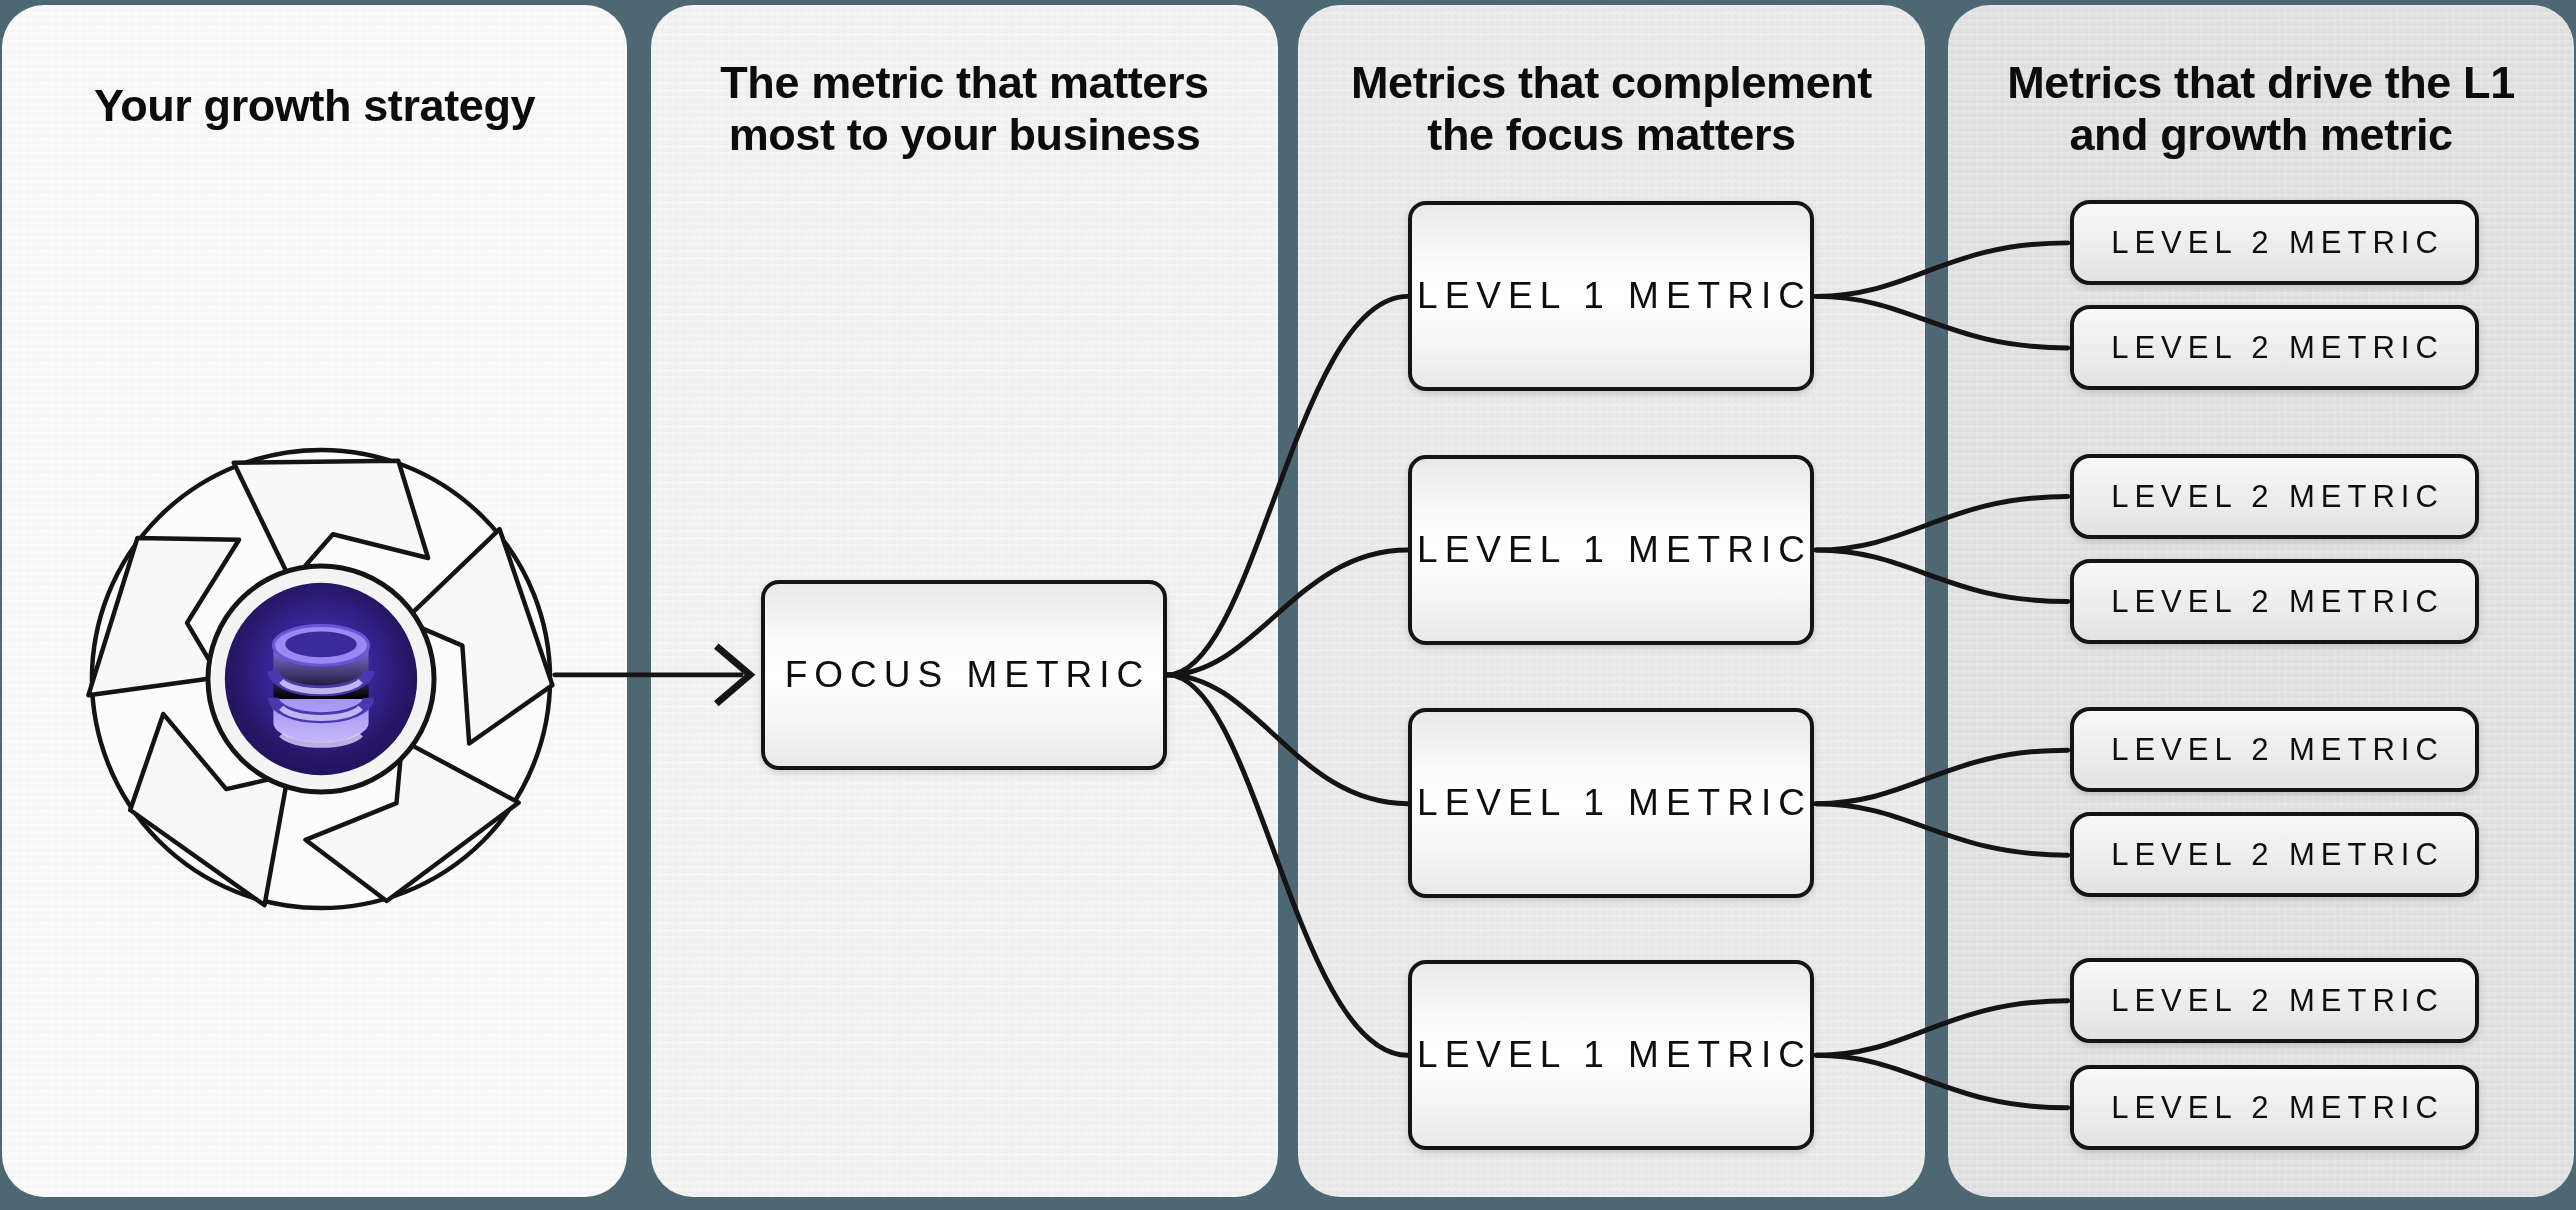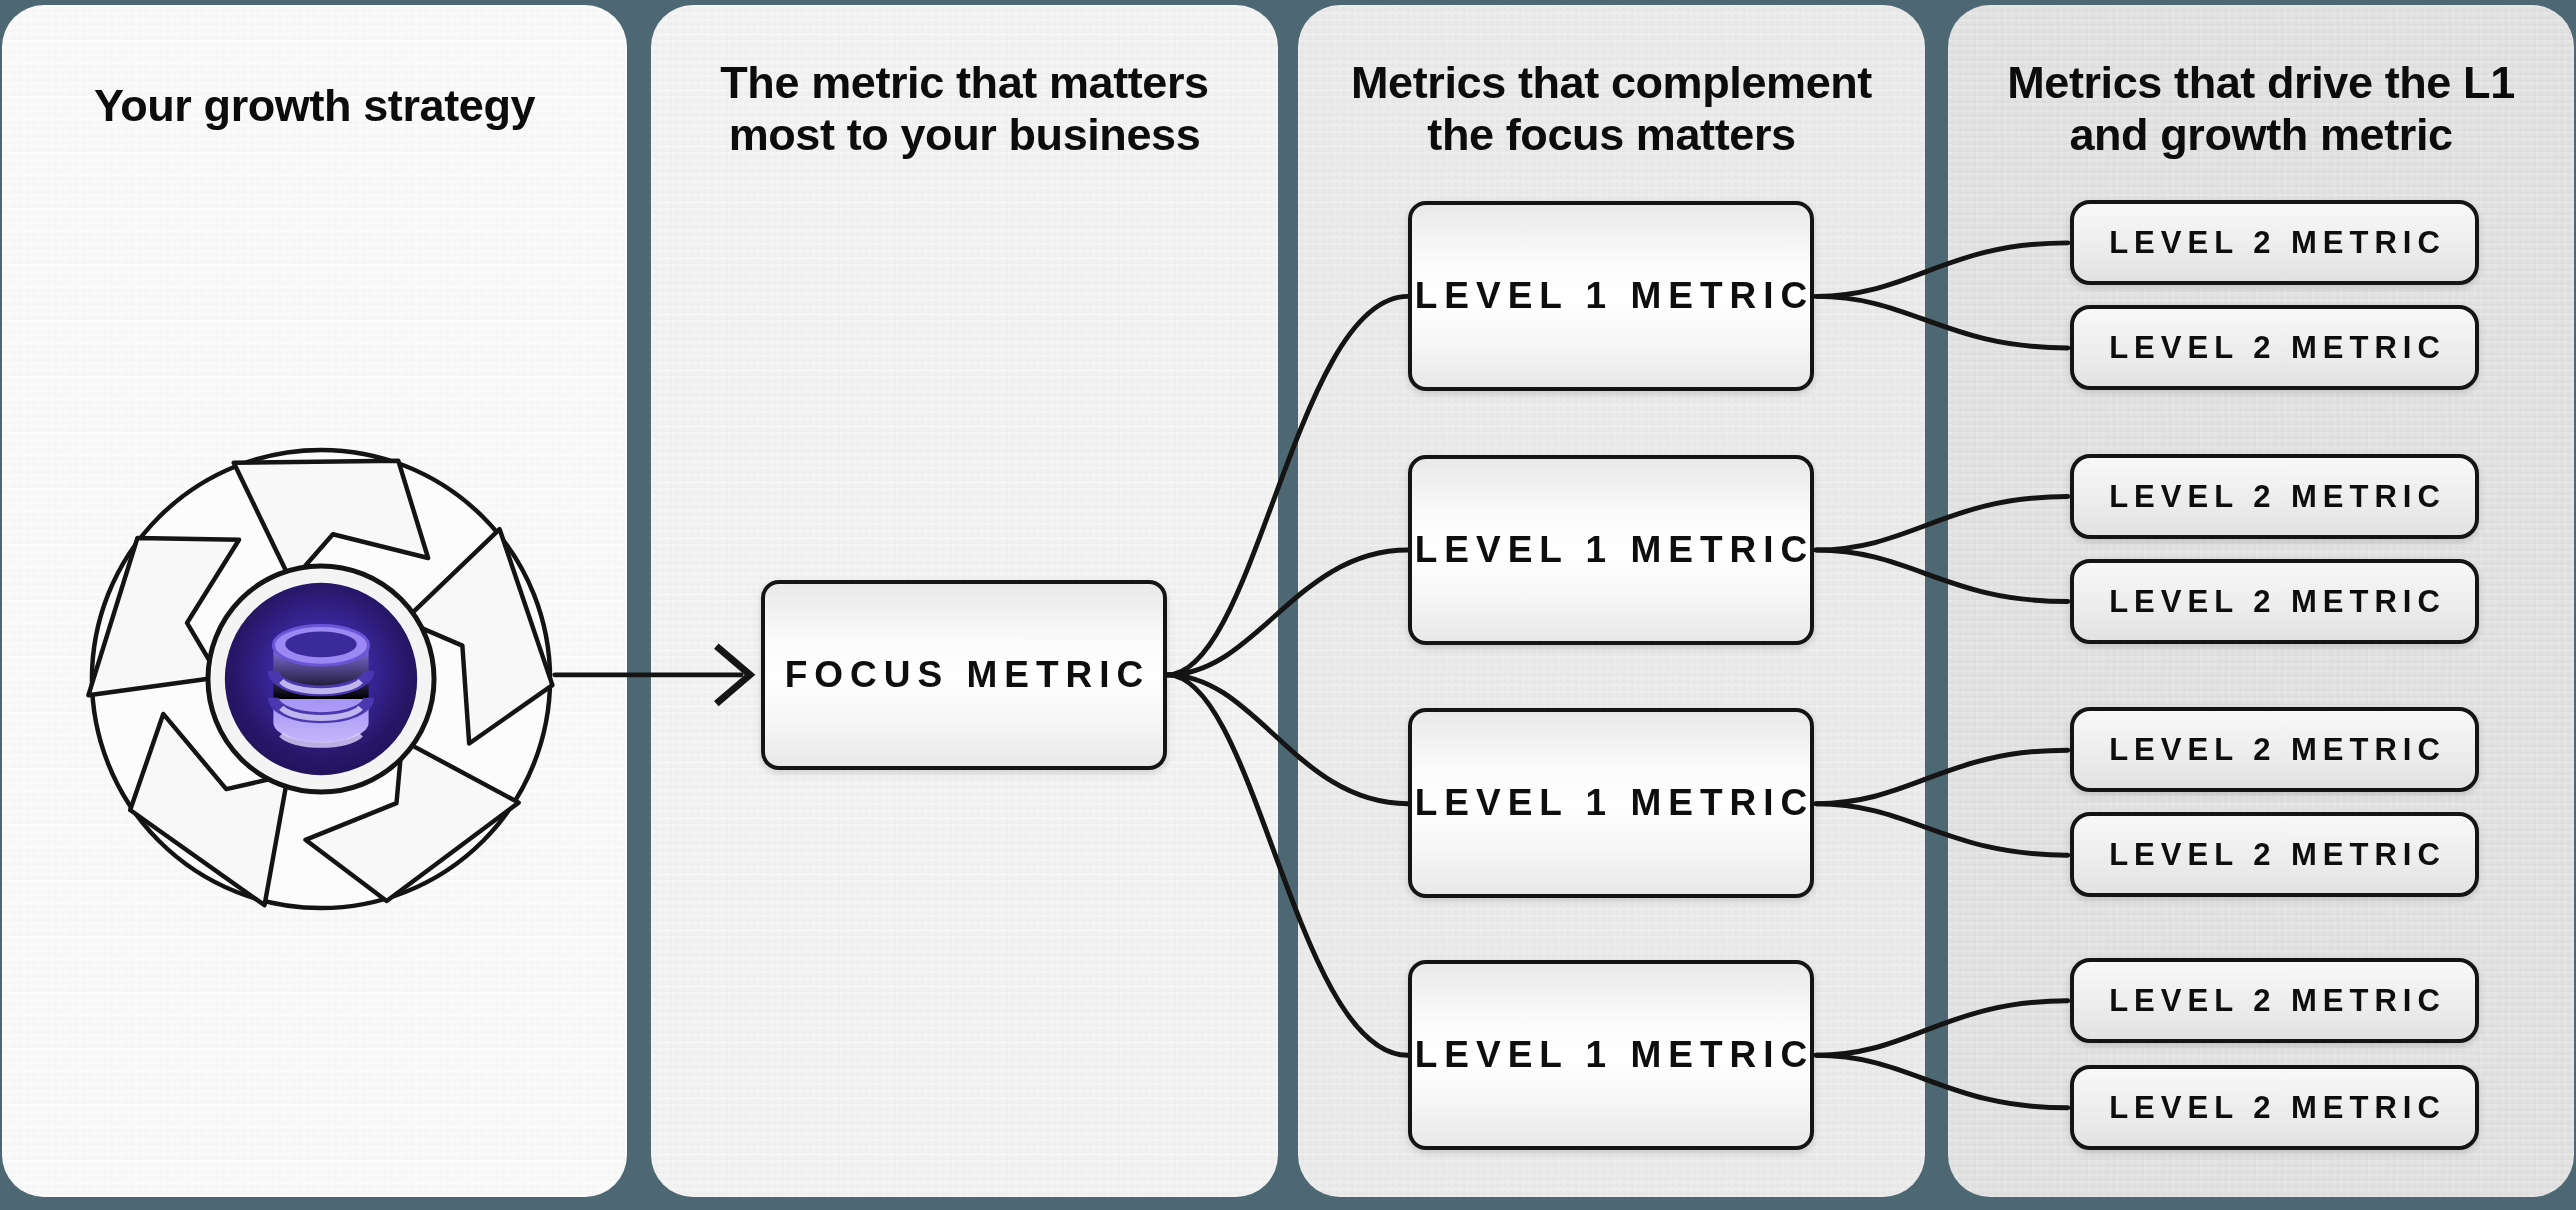--- a/index.html
+++ b/index.html
@@ -44,21 +44,21 @@
 
   
   .wires{position:absolute;left:0;top:0;width:2576px;height:1211px;pointer-events:none;}
   .wire{fill:none;stroke:var(--ink);stroke-width:5;stroke-linecap:round;}
   .arrow-head{fill:none;stroke:var(--ink);stroke-width:7;stroke-linejoin:miter;}
 
   
   .node{
     position:absolute;display:flex;align-items:center;justify-content:center;
     border:4px solid var(--ink);
-    color:#0e0e0e;font-weight:700;white-space:nowrap;
+    color:#0e0e0e;font-weight:400;white-space:nowrap;
     box-shadow:0 3px 7px rgba(0,0,0,.14);
     text-align:center;
   }
   .node-big{
     width:406px;height:190px;border-radius:18px;
     font-size:37px;letter-spacing:7px;text-indent:7px;
     background:linear-gradient(180deg,#e9e9e9 0%,#fbfbfb 32%,#ffffff 52%,#f6f6f6 76%,#e8e8e8 100%);
   }
   .node-small{
     left:2070px;width:409px;height:85px;border-radius:20px;

